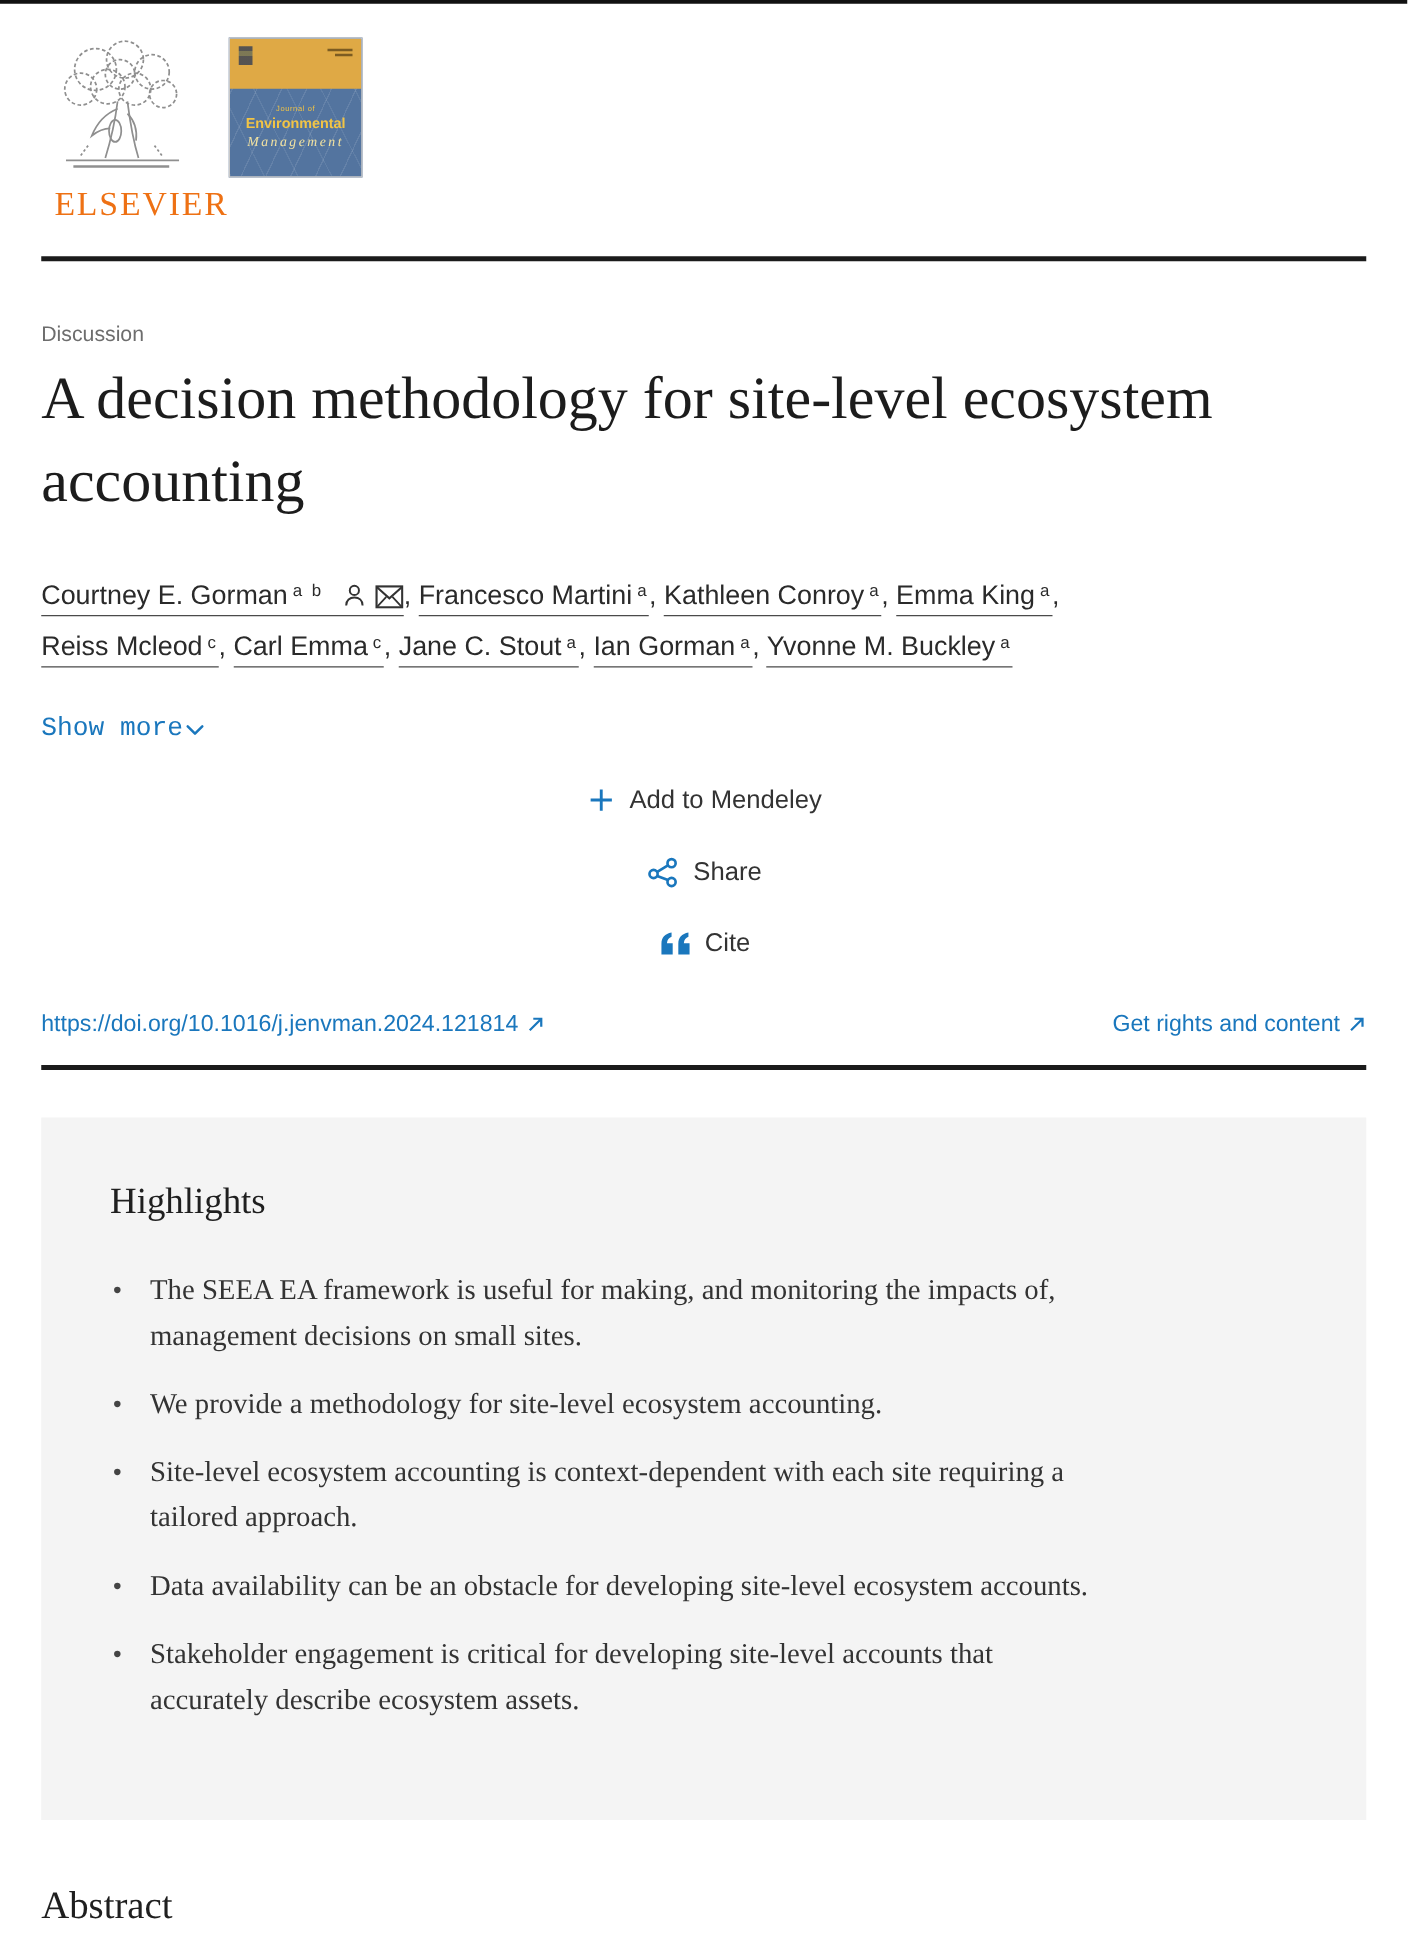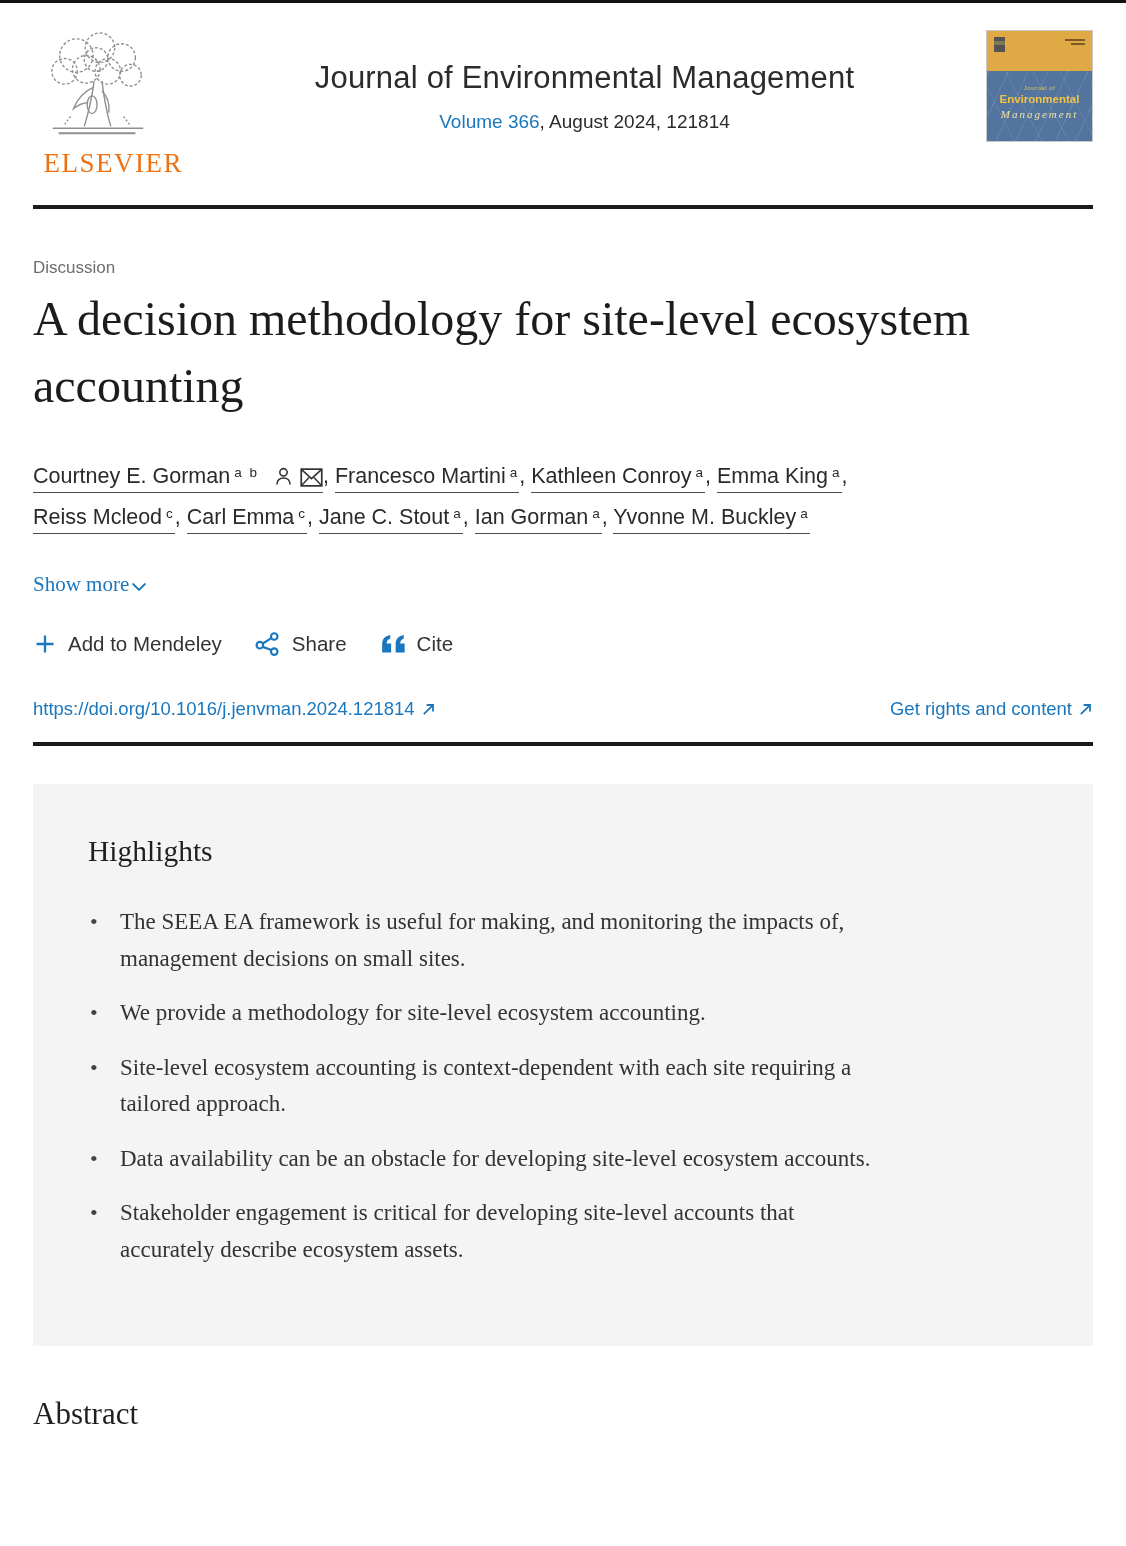--- a/index.html
+++ b/index.html
@@ -84,26 +84,26 @@
   .author-link{
     color:#2a2a2a;text-decoration:none;cursor:pointer;
     border-bottom:1px solid #4a4a4a;padding-bottom:4px;white-space:nowrap;
   }
   .author-sup{font-size:13.5px;letter-spacing:2px;margin-left:4px;vertical-align:6px;line-height:0;}
   .author-icons{margin-left:8px;white-space:nowrap;}
   .author-icons svg{vertical-align:-4px;margin-left:6px;}
   .author-sep{color:#2a2a2a;}
   
   .show-more{
-    margin-top:34px;display:flex;align-items:flex-end;
+    margin-top:34px;display:flex;align-items:center;
     background:none;border:none;cursor:pointer;
-    color:var(--link-blue);font-family:Liberation Serif, serif;font-size:21px;
-  }
-  
-  .actions{margin-top:33px;display:flex;align-items:center;gap:32px;}
+    color:var(--link-blue);font-family:Liberation Mono, monospace;font-size:21px;
+  }
+  
+  .actions{margin-top:33px;display:flex;align-items:center;gap:32px;flex-direction:column;}
   .action-btn{
     display:flex;align-items:center;gap:11px;
     background:none;border:none;cursor:pointer;
     font-family:var(--sans);font-size:20.5px;color:#333;
   }
   
   .doi-row{margin-top:41px;display:flex;justify-content:space-between;align-items:center;}
   .doi-link,.rights-link{
     color:var(--link-blue);text-decoration:none;cursor:pointer;
     font-size:18.5px;display:inline-flex;align-items:center;gap:6px;
@@ -158,24 +158,20 @@
           <path d="M68 62 C74 68 76 76 75 84"></path>
           <ellipse cx="58" cy="76" rx="5" ry="9"></ellipse>
           <path d="M18 100 H110"></path>
           <path d="M24 105 H102" stroke-width="2"></path>
           <path d="M30 96 l6 -8 M96 96 l-6 -8" stroke-dasharray="2 2"></path>
         </g>
       </svg>
       <div class="publisher-name">ELSEVIER</div>
     </a>
 
-    <div class="journal-meta">
-      <a class="journal-title">Journal of Environmental Management</a>
-      <div class="journal-issue"><a class="volume-link">Volume 366</a><span>, August 2024, 121814</span></div>
-    </div>
 
     <a class="cover">
       <div class="cover-band">
         <div class="cover-crest"></div>
         <div class="cover-tinyline"></div>
         <div class="cover-tinyline l2"></div>
       </div>
       <div class="cover-title">
         <div class="cover-j">Journal of</div>
         <div class="cover-env">Environmental</div>

